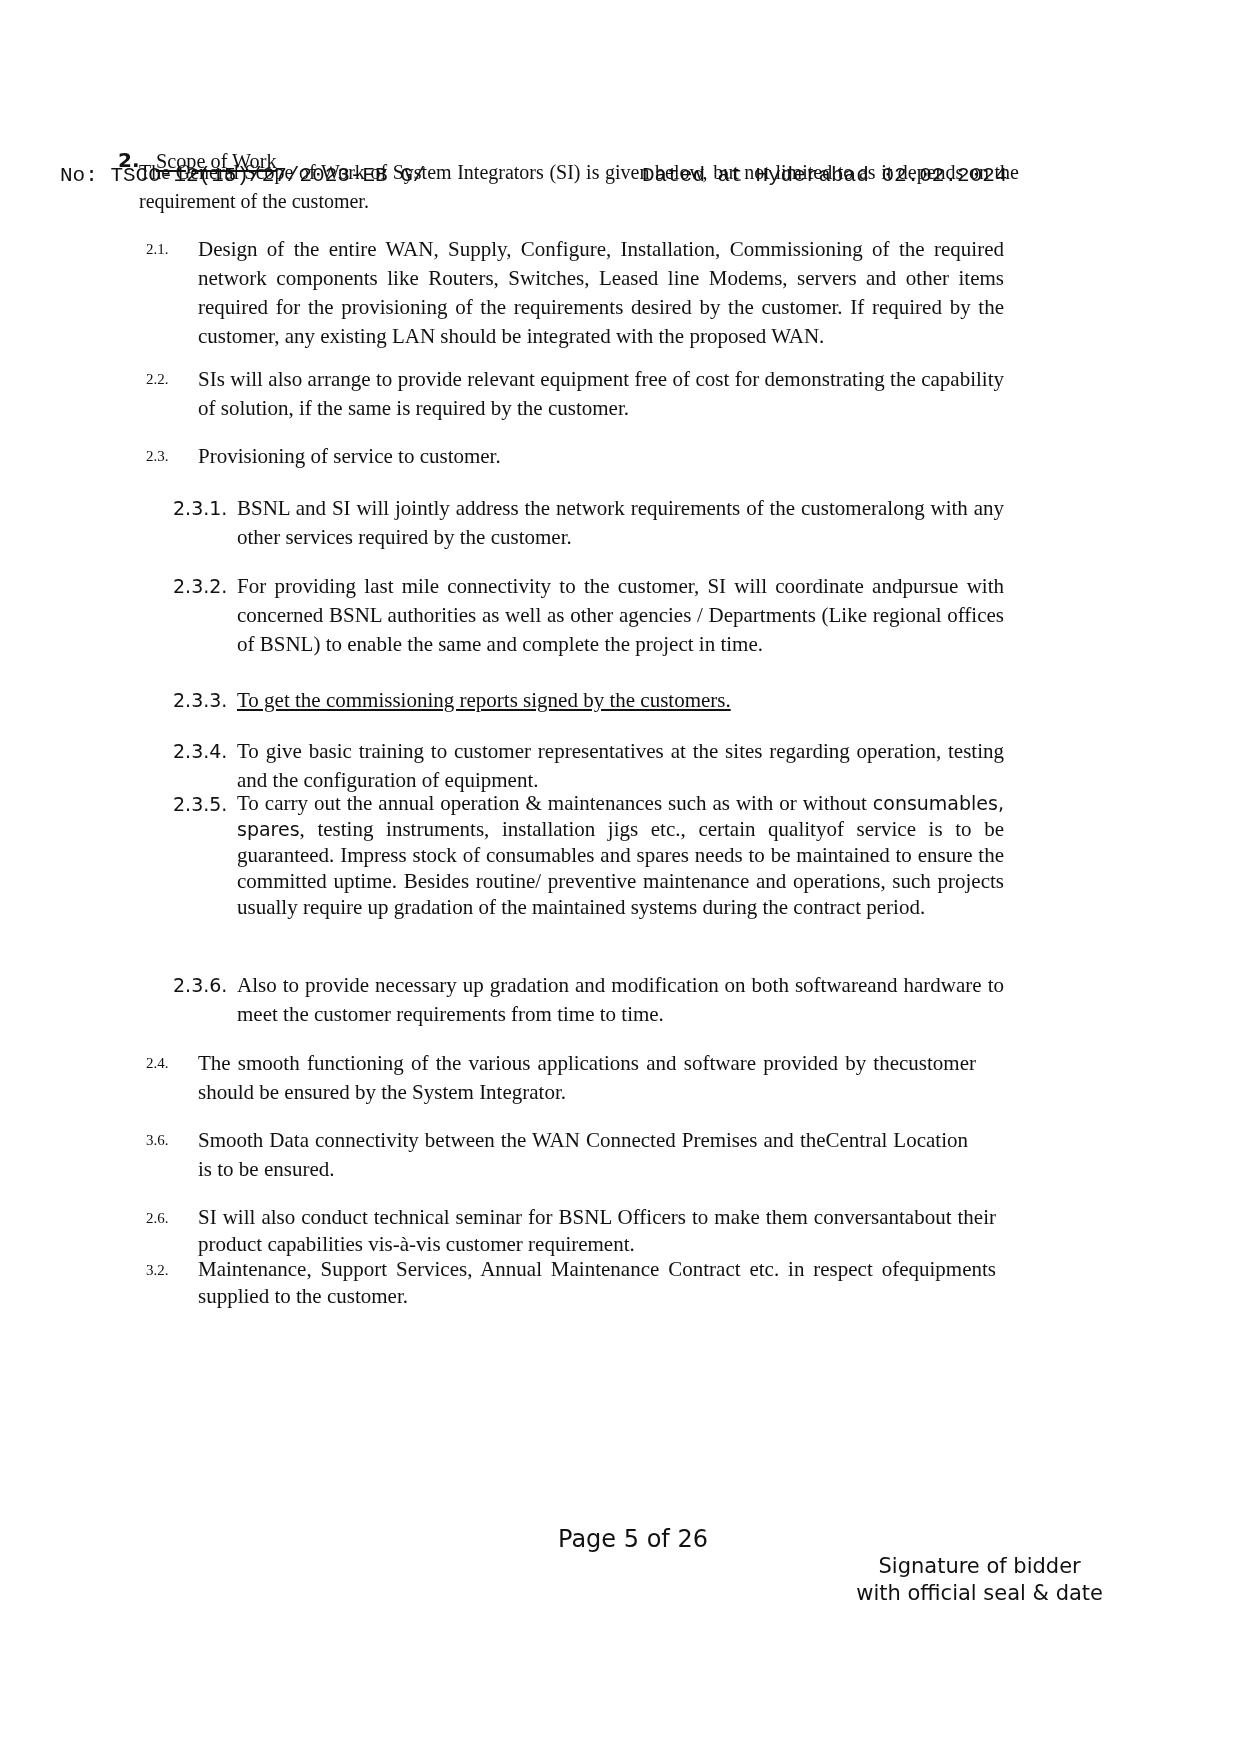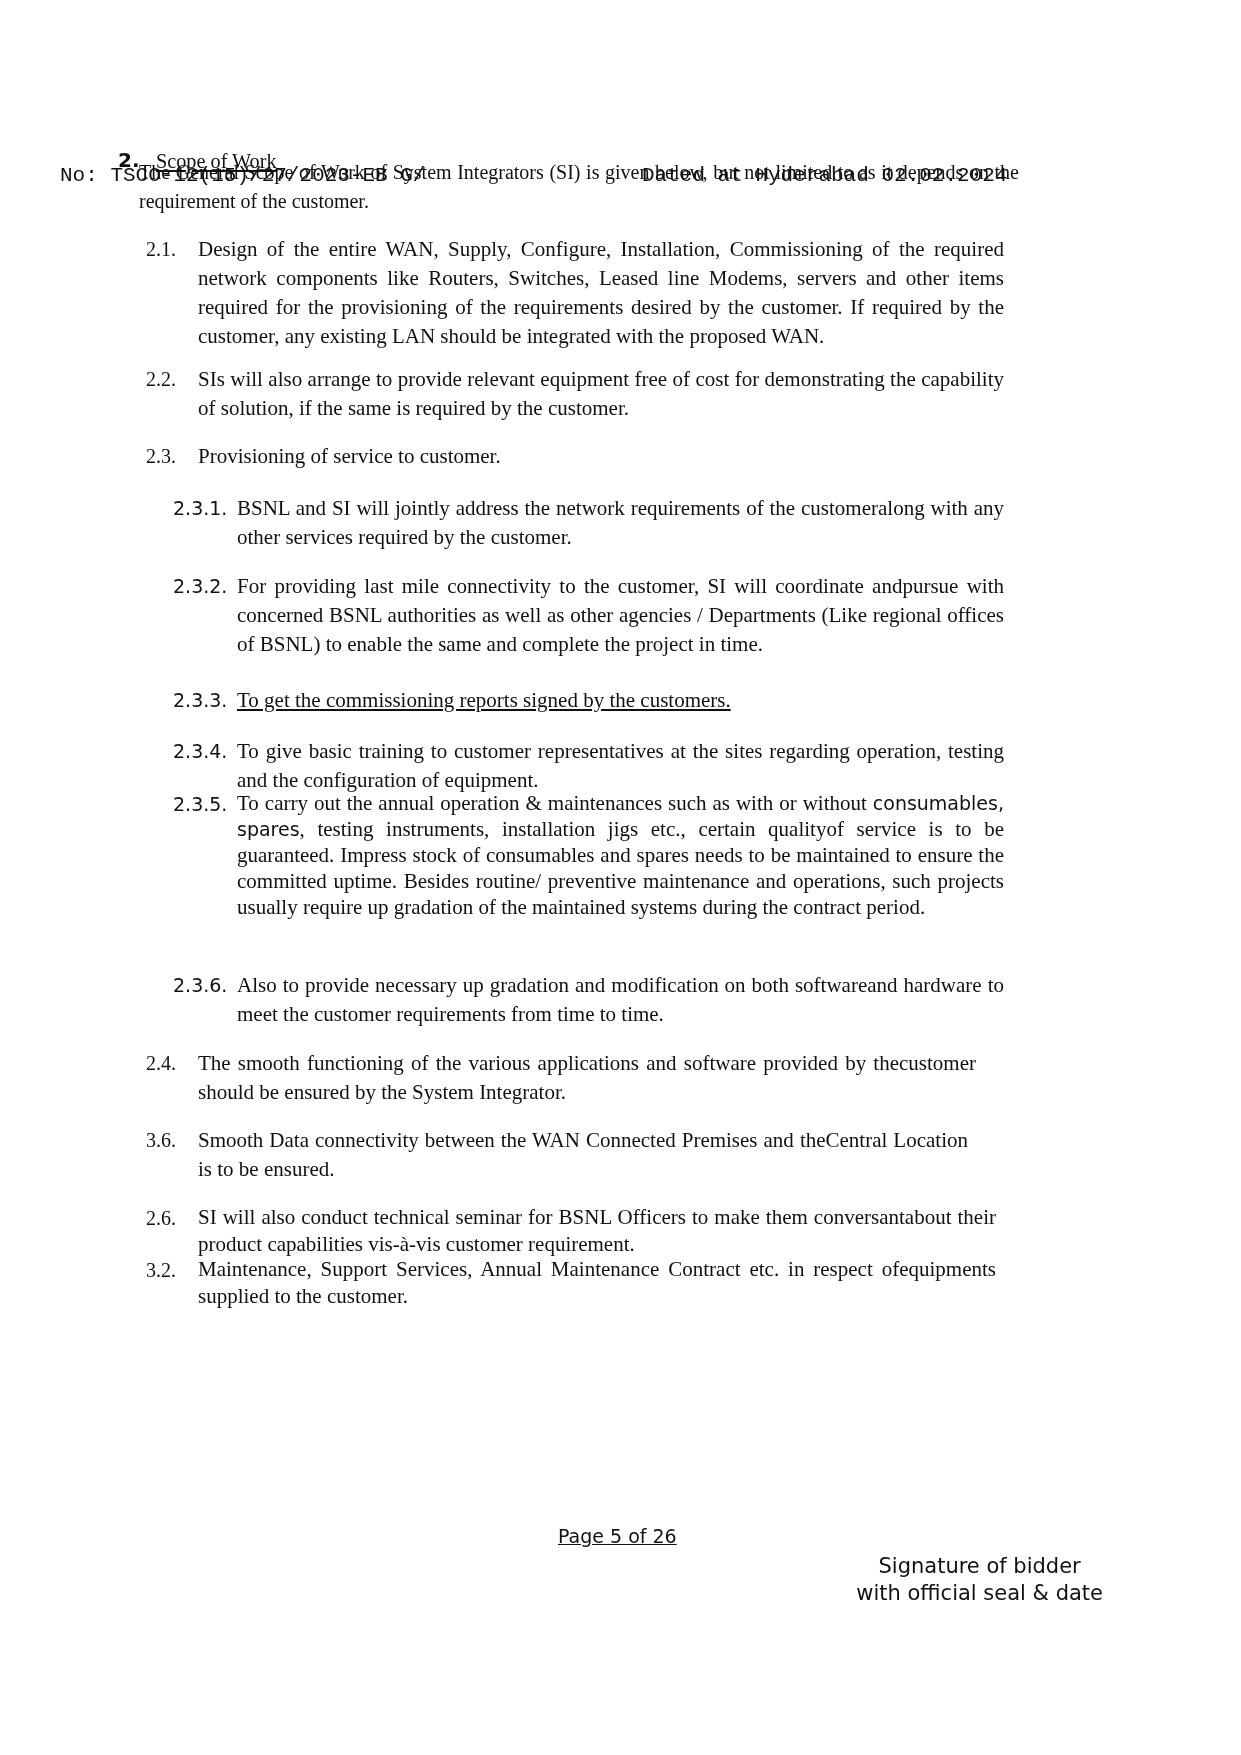--- a/index.html
+++ b/index.html
@@ -6,24 +6,24 @@
   body { width:1241px; height:1755px; position:relative; overflow:hidden; color:#111; }
   .sans { font-family:Liberation Mono, monospace;margin-top:44px; }
   .abs { position:absolute; }
   .hdr { font-size:21px; top:120px; }
   .sec-num { left:118px; top:148px; font-size:20px; font-weight:bold; font-family:"DejaVu Sans", sans-serif; }
   .sec-title { left:156px; top:148px; font-size:22px; text-decoration:underline; font-family:"Liberation Serif", serif; transform:scaleX(0.92); transform-origin:left; }
   .para { font-family:"Liberation Serif", serif; font-size:20px; line-height:29px; text-align:justify; }
   .item { position:absolute; font-family:"Liberation Serif", serif; font-size:21px; line-height:29px; }
   .item .num { position:absolute; left:0; top:0; }
   .item .txt { text-align:justify; }
-  .lvl2 .num { font-size:20px; }
+  .lvl2 .num { font-size:15px; }
   .lvl3 .num { font-family:"DejaVu Sans", sans-serif; font-size:19px; }
   .mix { font-family:"DejaVu Sans", sans-serif; font-size:19px; }
-  .footer-page { left:558px; top:1525px; font-size:19px; font-family:"DejaVu Sans", sans-serif;text-decoration:underline; }
+  .footer-page { left:558px; top:1525px; font-size:24px; font-family:"DejaVu Sans", sans-serif; }
   .sig { right:138px; top:1553px; font-size:21px; font-family:"DejaVu Sans", sans-serif; text-align:center; line-height:27px; }
 </style>
 </head>
 <body>
 
 <div>
 
   <div class="abs hdr sans" style="left:60px;">No: TSCO-12(15)/27/2023-EB G/</div>
   <div class="abs hdr sans" style="left:642px;">Dated at Hyderabad 02.02.2024</div>
 

